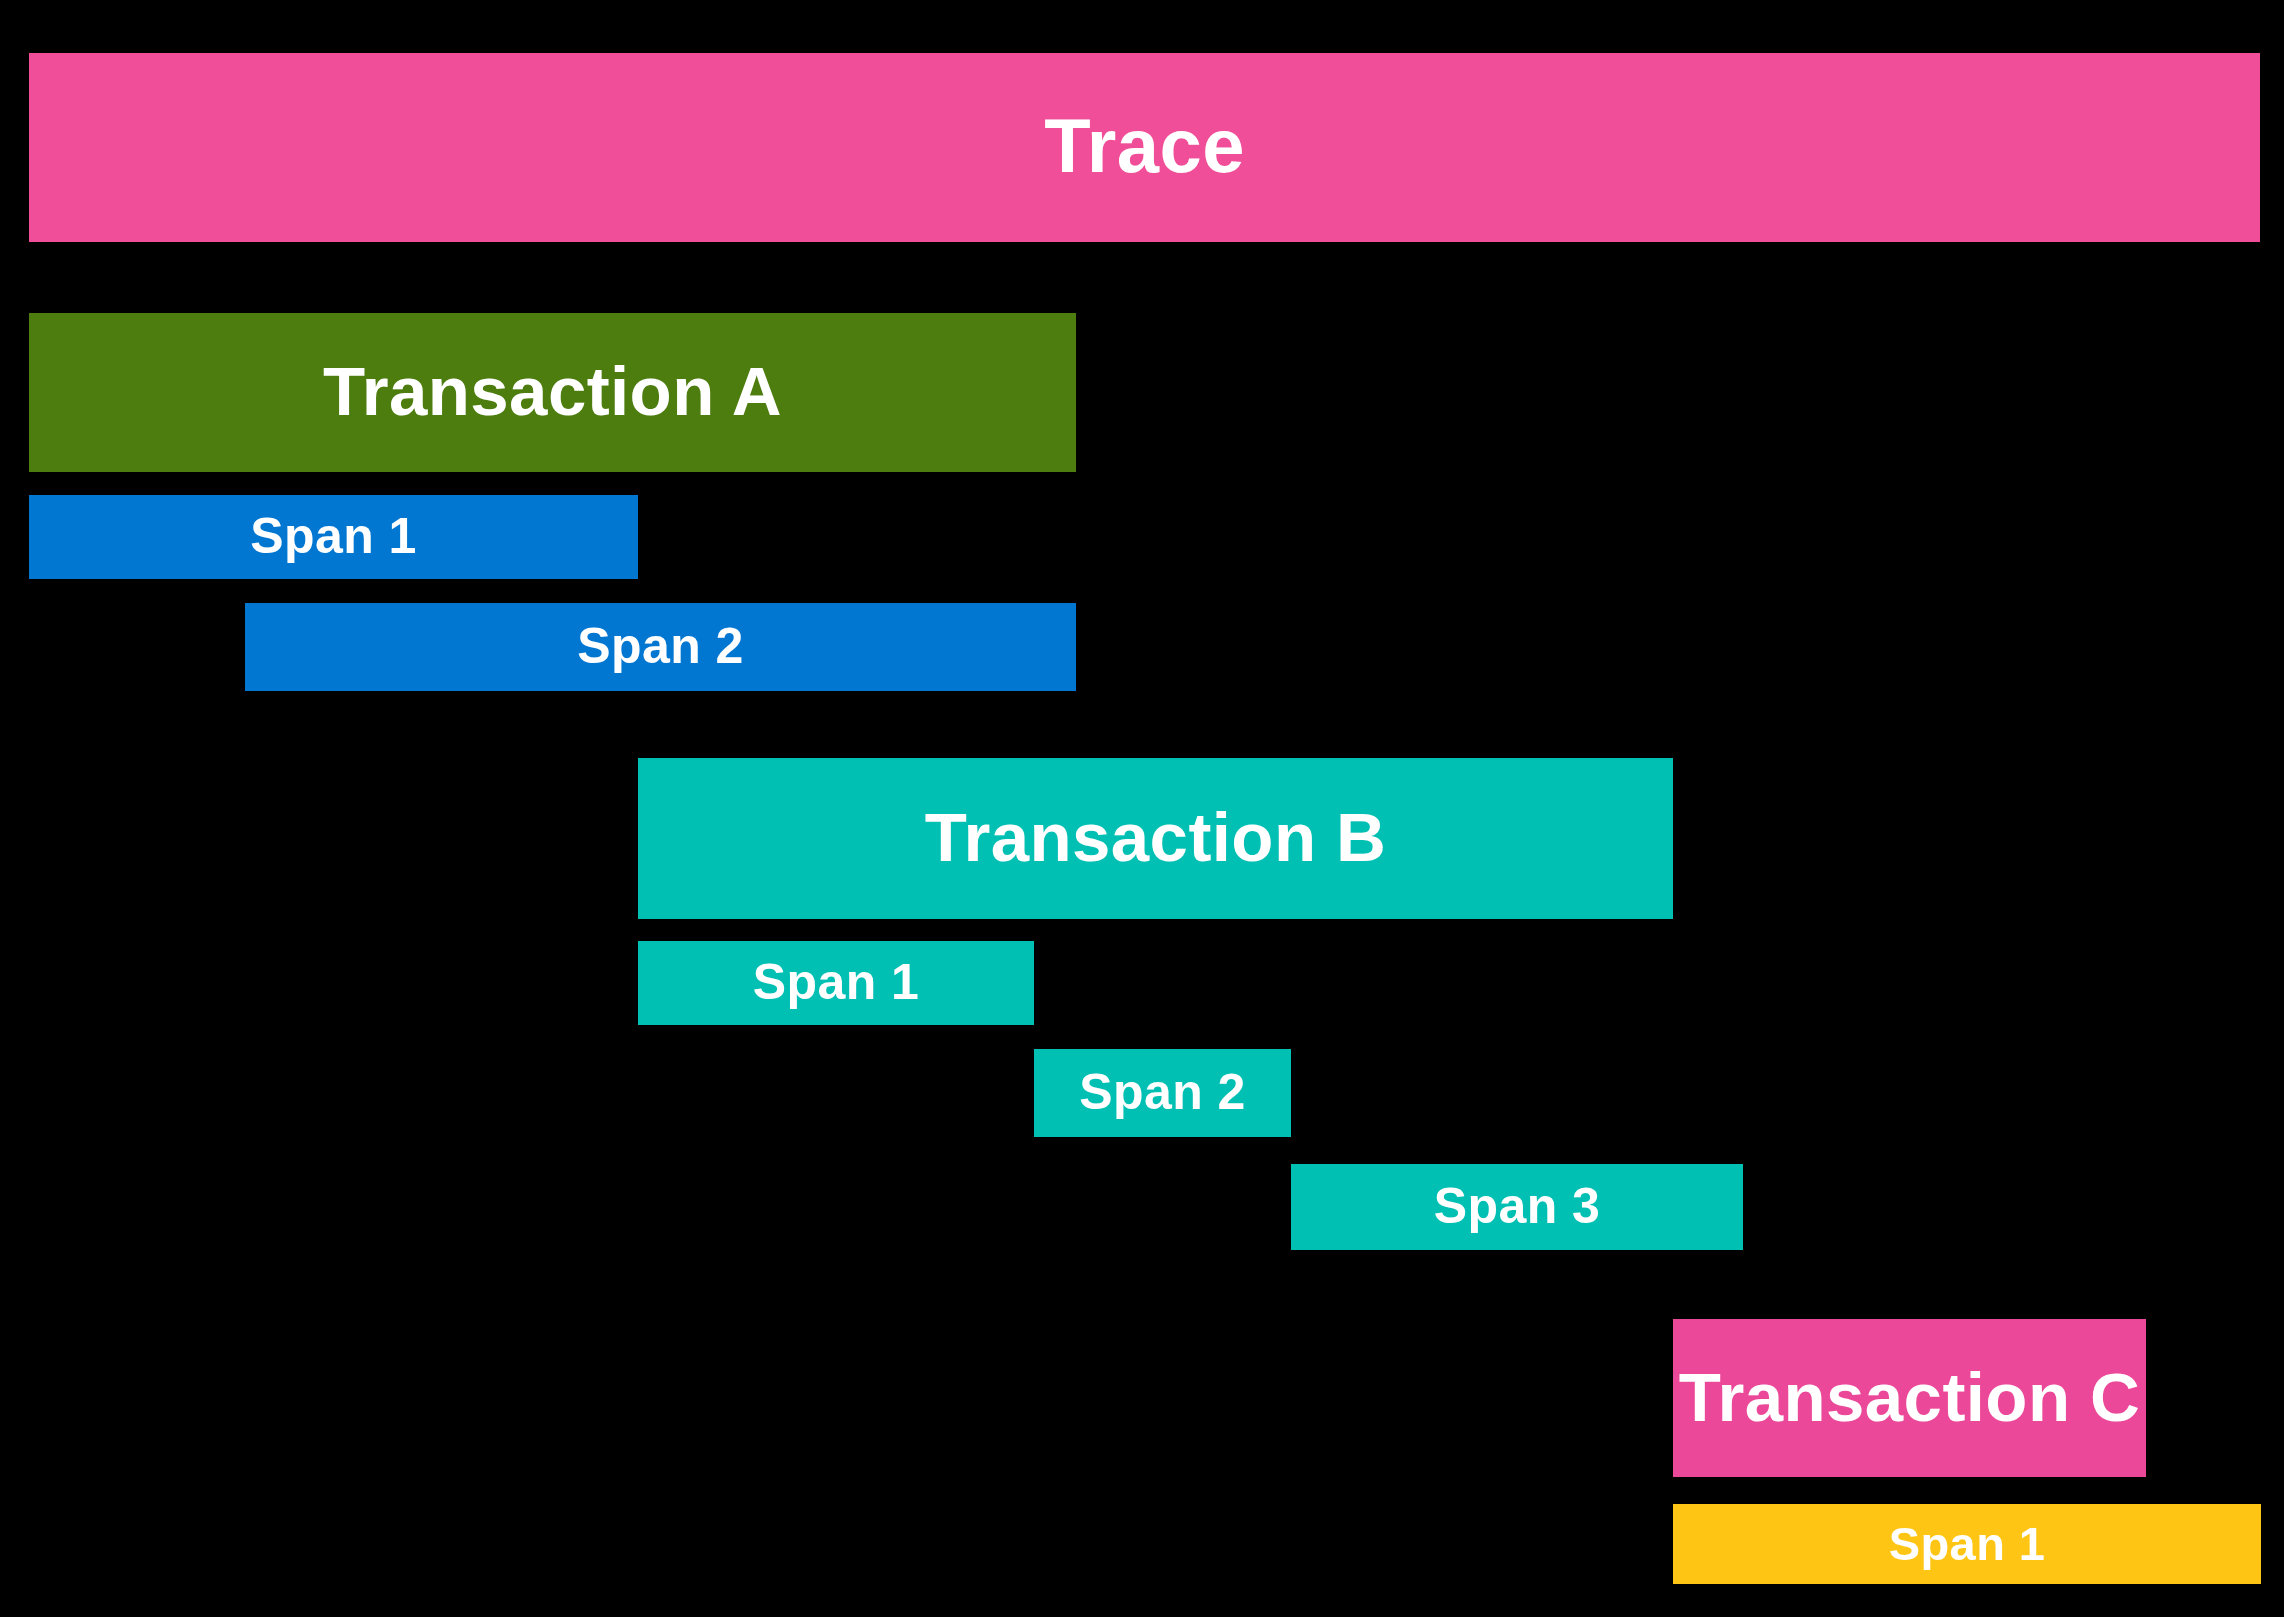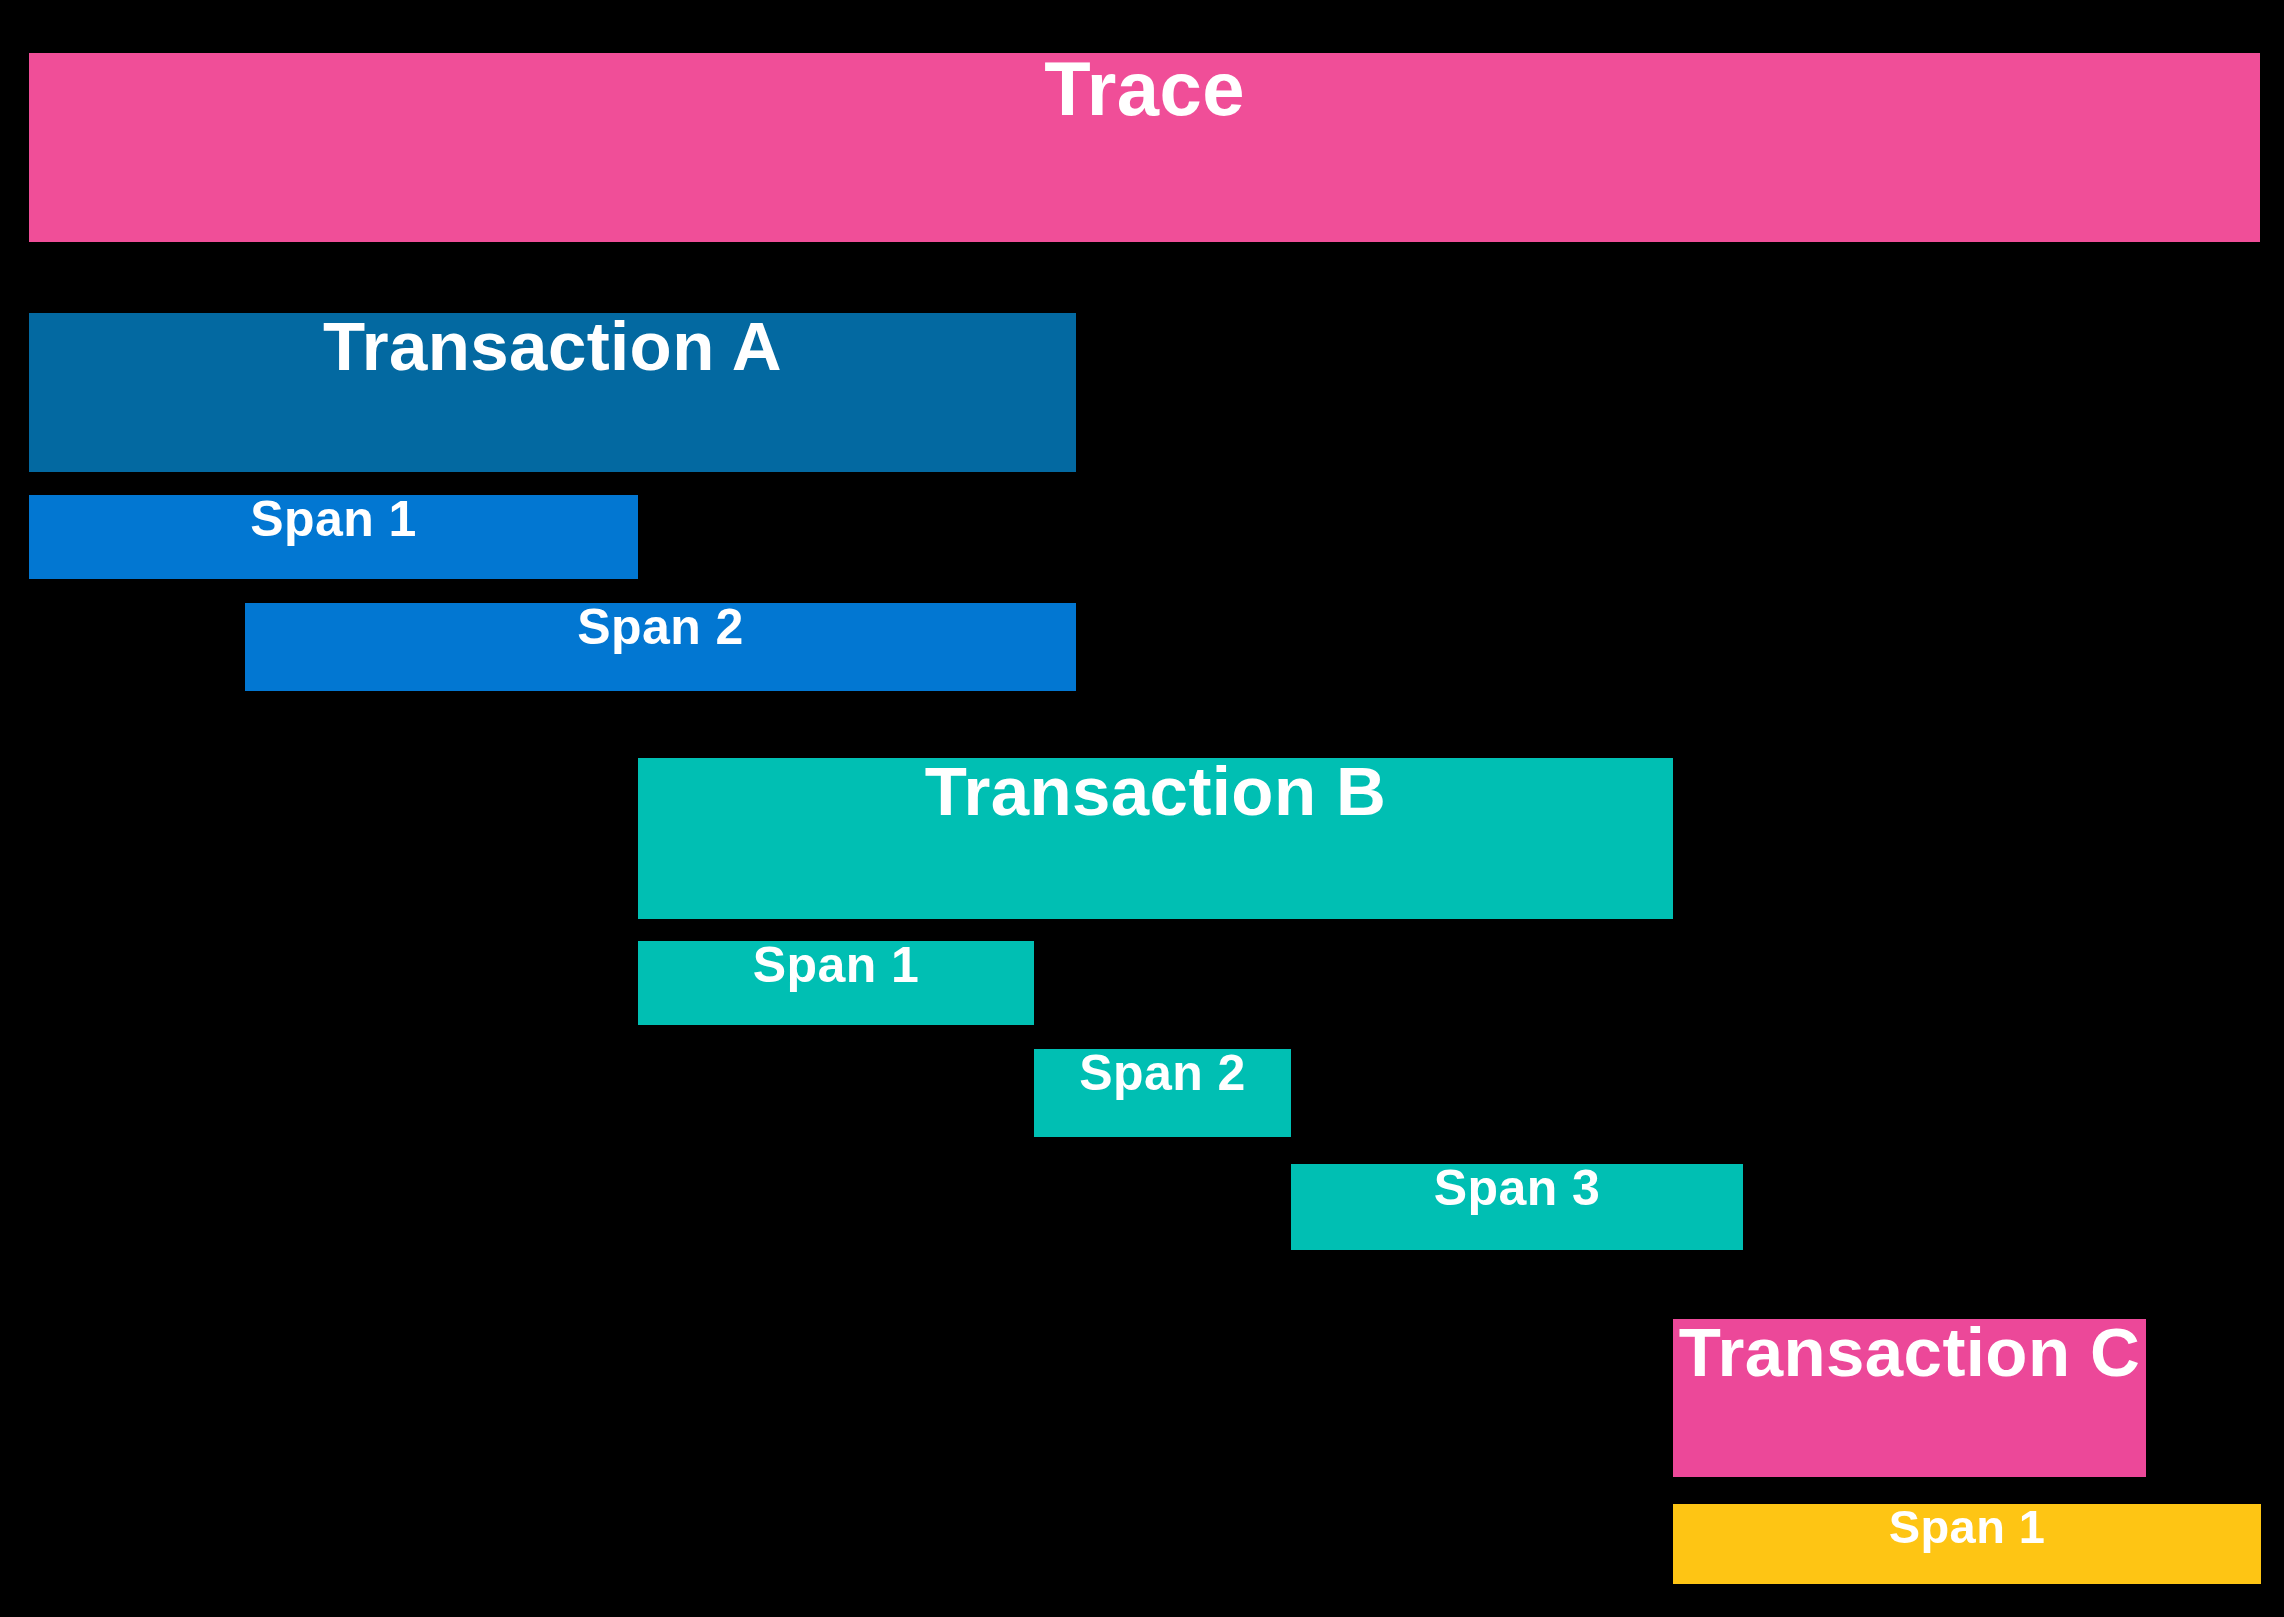--- a/index.html
+++ b/index.html
@@ -10,40 +10,40 @@
   .stage {
     position: relative;
     width: 2284px;
     height: 1618px;
     overflow: hidden;
     font-family: "Liberation Sans", sans-serif;
   }
   .bar {
     position: absolute;
     display: flex;
-    align-items: flex-start;
+    align-items: center;
     justify-content: center;
     box-sizing: border-box;
   }
   .bar-label {
     font-weight: 600;
     letter-spacing: 0.4px;
     white-space: nowrap;
     line-height: 1;
     transform: translateY(-2%);
   }
 </style>
 </head>
 <body>
 
 <div class="stage" style="background: rgb(0, 0, 0);">
     <div class="bar" style="left: 29px; top: 53px; width: 2231px; height: 189px; background: rgb(240, 78, 152);">
       <span class="bar-label" style="font-size: 76px; color: rgb(255, 255, 255);">Trace</span>
     </div>
-    <div class="bar" style="left: 29px; top: 313px; width: 1047px; height: 159px; background: #0369a1;">
+    <div class="bar" style="left: 29px; top: 313px; width: 1047px; height: 159px; background: #4d7c0f;">
       <span class="bar-label" style="font-size: 69px; color: rgb(255, 255, 255);">Transaction A</span>
     </div>
     <div class="bar" style="left: 29px; top: 495px; width: 609px; height: 84px; background: rgb(2, 119, 210);">
       <span class="bar-label" style="font-size: 50px; color: rgb(255, 255, 255);">Span 1</span>
     </div>
     <div class="bar" style="left: 245px; top: 603px; width: 831px; height: 88px; background: rgb(2, 119, 210);">
       <span class="bar-label" style="font-size: 50px; color: rgb(255, 255, 255);">Span 2</span>
     </div>
     <div class="bar" style="left: 638px; top: 758px; width: 1035px; height: 161px; background: rgb(0, 191, 179);">
       <span class="bar-label" style="font-size: 69px; color: rgb(255, 255, 255);">Transaction B</span>

